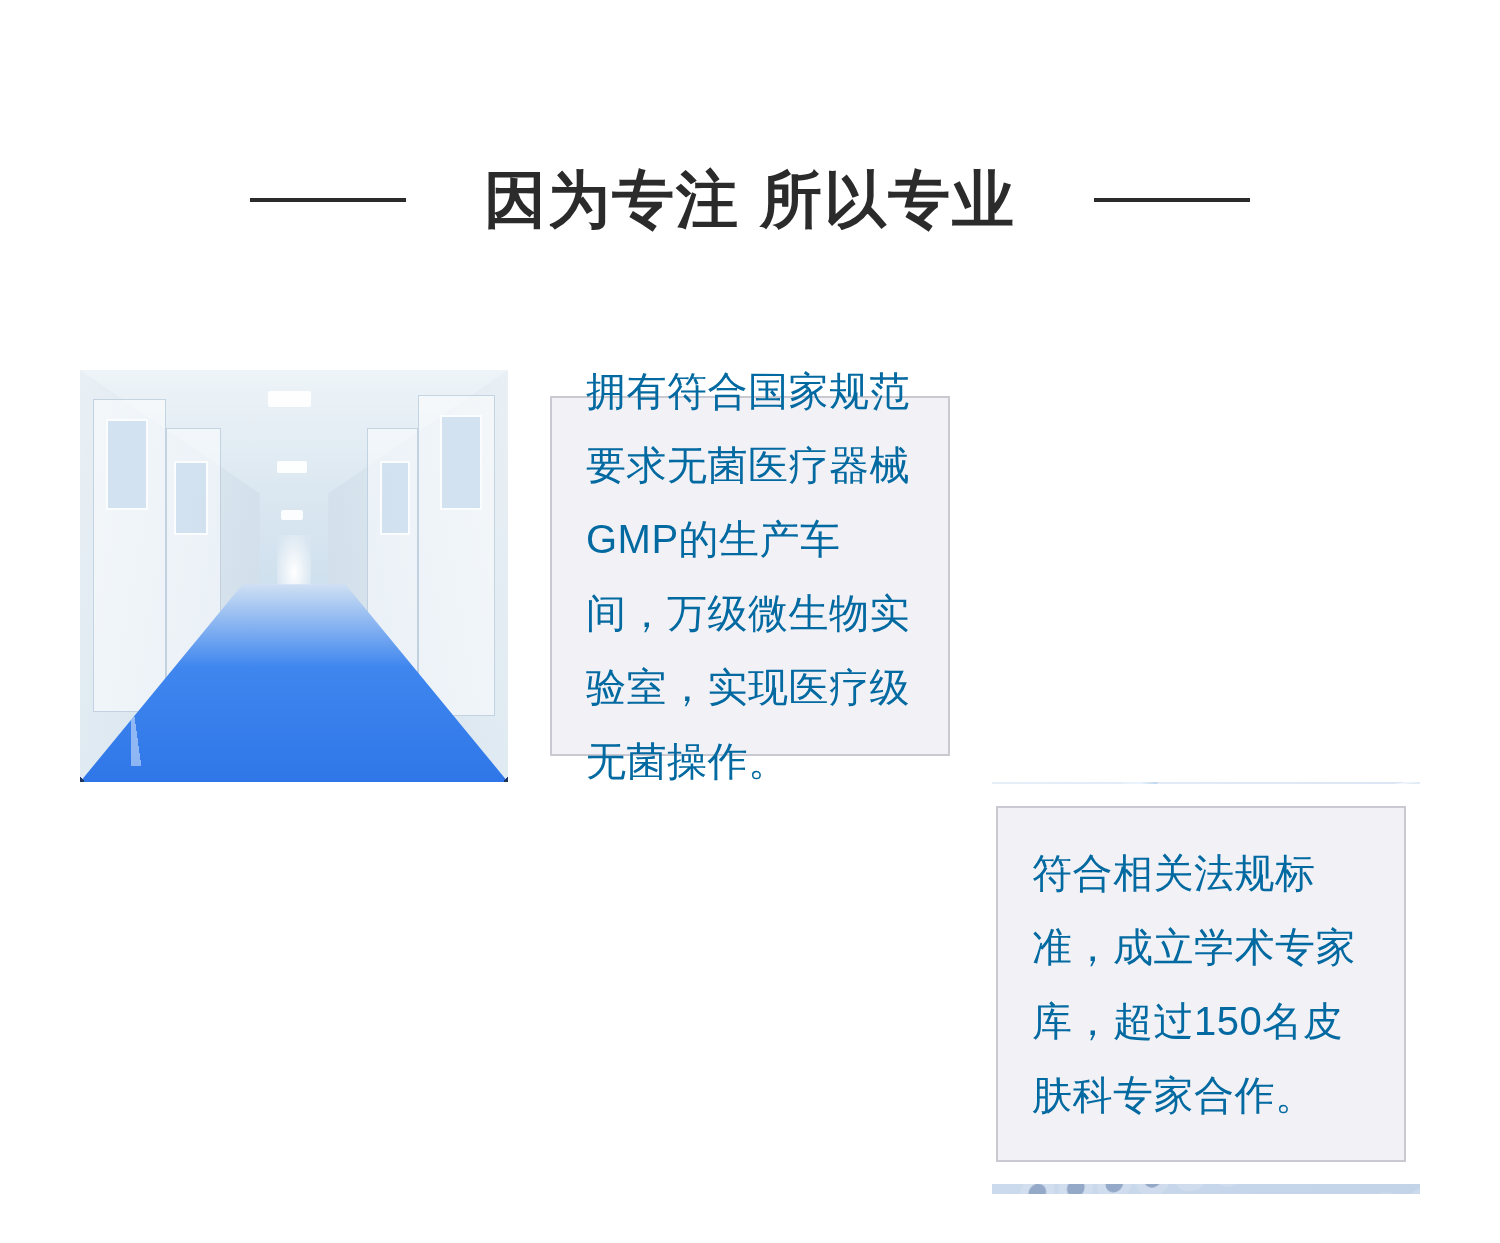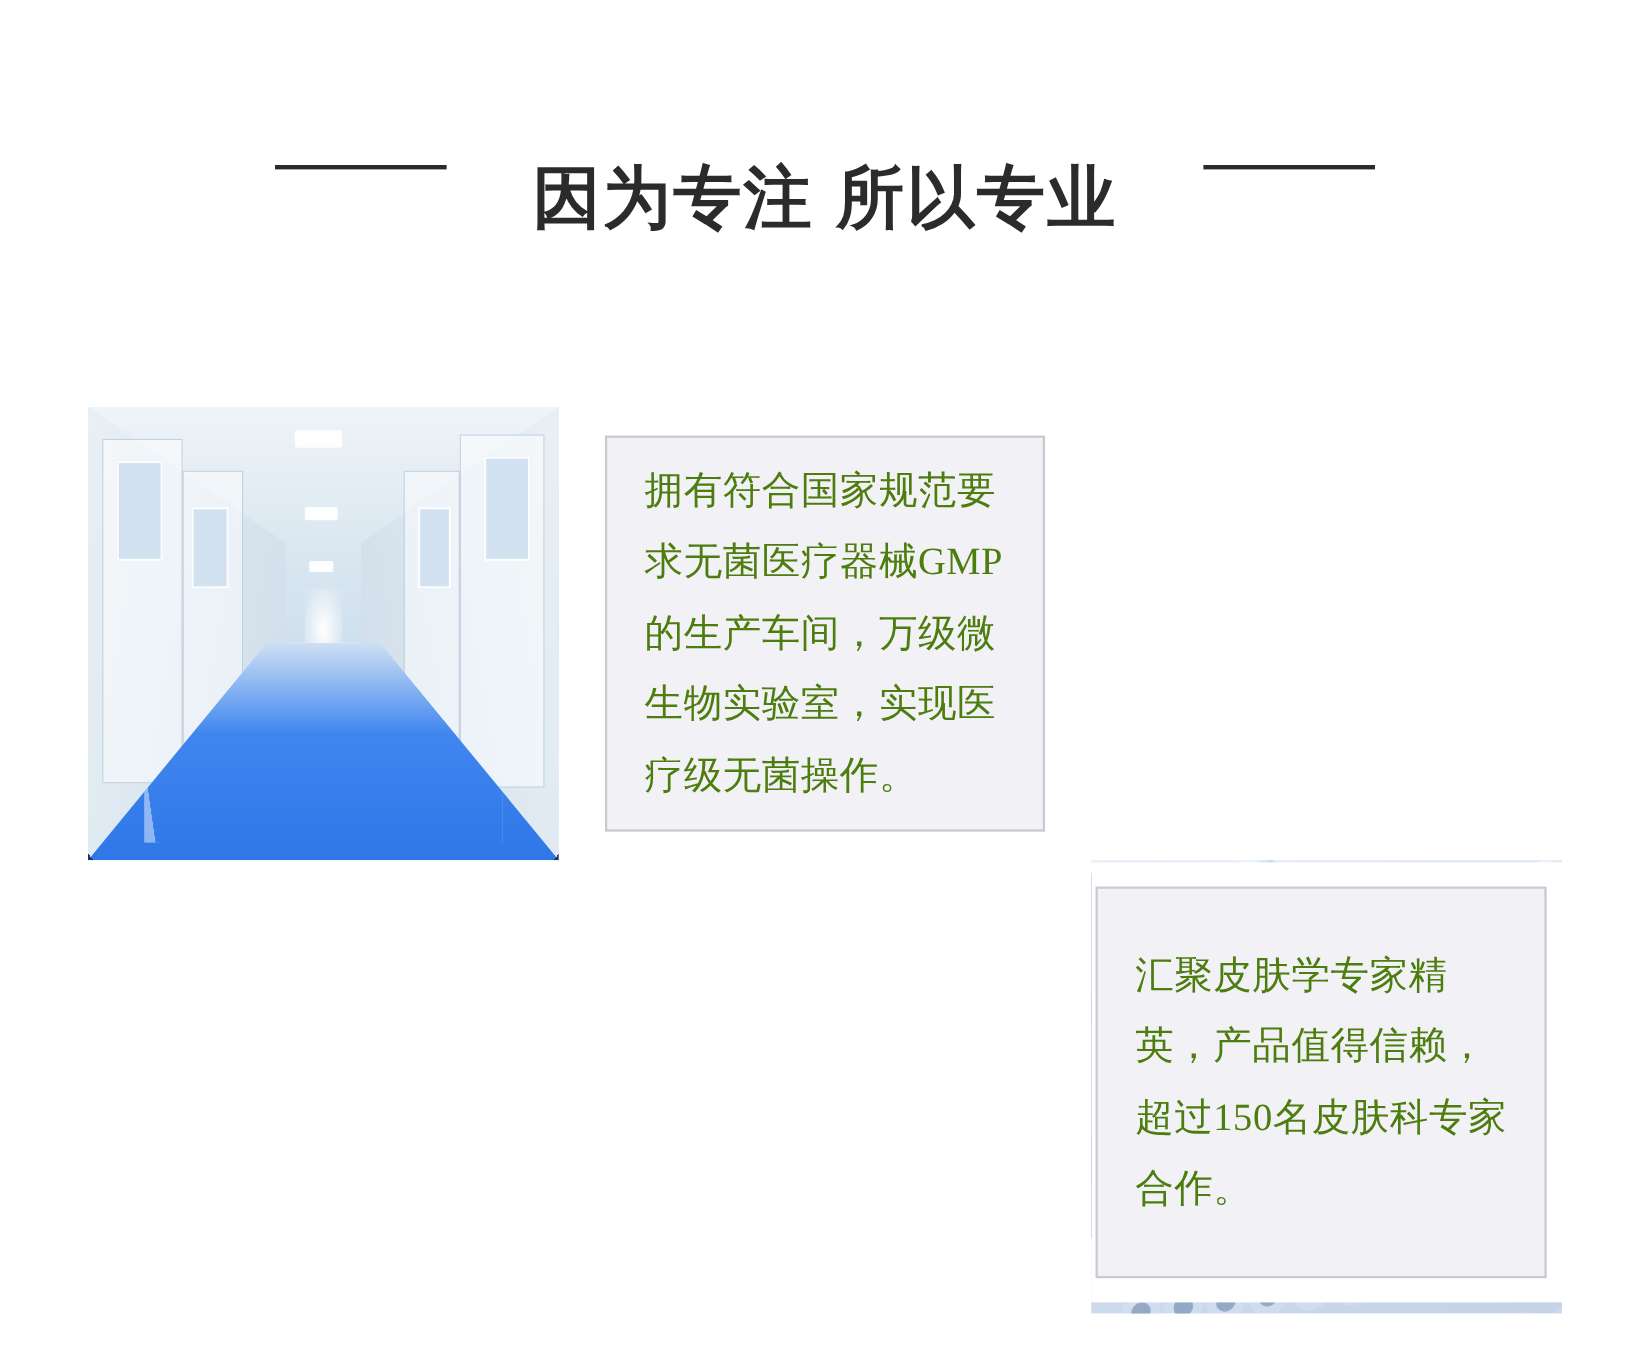--- a/index.html
+++ b/index.html
@@ -20,20 +20,21 @@
   }
 
   
   .header {
     position: absolute;
     left: 0;
     top: 150px;
     width: 1500px;
     height: 100px;
     display: flex;
+    align-items: center;
     justify-content: center;
     gap: 78px;
   }
   .rule {
     width: 156px;
     height: 4px;
     background: #2b2b2b;
     flex: none;
   }
   .title {
@@ -56,26 +57,26 @@
   
   .card {
     background: #f2f2f6;
     border: 2px solid #c9c9d2;
     display: flex;
     align-items: center;
     justify-content: flex-start;
     padding: 0 34px;
   }
   .card-body {
-    font-size: 35px;
+    font-size: 40px;
     line-height: 1.85;
-    color: #4d7c0f;
+    color: #0369a1;
     letter-spacing: 0.5px;
     width: 100%;
-    font-family: Liberation Serif, serif;
+    font-family: Liberation Sans, sans-serif;
   }
 
   
   .cardcell { position: absolute; background: #ffffff; }
 
   
   .corridor { background: #dfe9f2; position: relative; }
   .corridor .ceil {
     position: absolute; left: 0; top: 0; width: 100%; height: 52%;
     background: linear-gradient(180deg,#eef4f8 0%,#dce8f1 55%,#cfe0ee 100%);
@@ -219,17 +220,17 @@
     <div class="pipette"></div>
     <div class="wells96"></div>
     <div class="glove g1"></div>
     <div class="glove g2"></div>
     <div class="glove g3"></div>
   </div>
 
 
   <div class="cardcell" style="left:992px; top:784px; width:428px; height:400px;">
     <div class="card" style="position:absolute; left:4px; top:22px; width:410px; height:356px;">
-      <p class="card-body">汇聚皮肤学专家精英，产品值得信赖，超过150名皮肤科专家合作。</p>
+      <p class="card-body">符合相关法规标准，成立学术专家库，超过150名皮肤科专家合作。</p>
     </div>
   </div>
 
 </div>
 
 </body></html>

